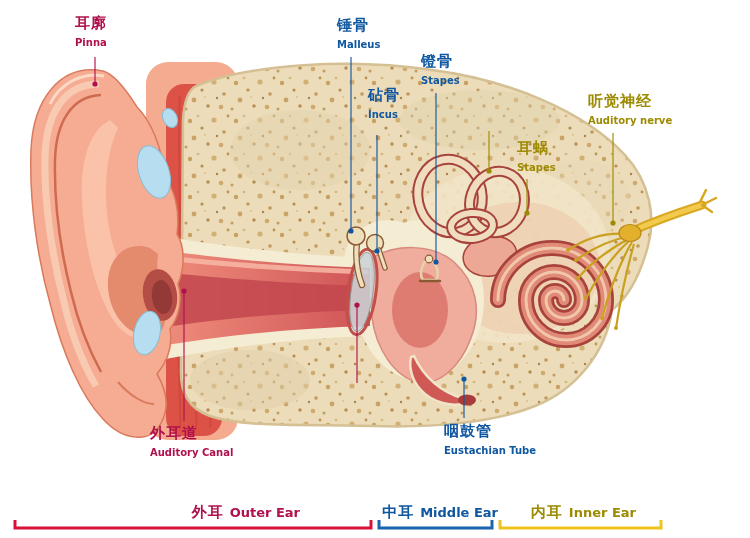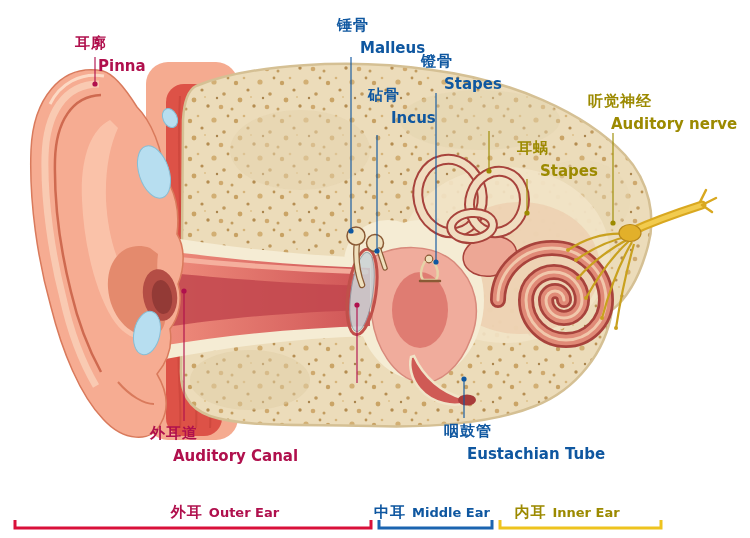--- a/index.html
+++ b/index.html
@@ -4,25 +4,25 @@
 <style>
   html,body { margin:0; padding:0; background:#ffffff; }
   .stage {
     position:relative; width:750px; height:538px; overflow:hidden;
     background:#ffffff;
     font-family:"DejaVu Sans","Liberation Sans",sans-serif;
   }
   .stage svg.illus { position:absolute; left:0; top:0; }
   .label { position:absolute; line-height:1.5; }
   .label .zh { display:block; font-size:15px; font-weight:bold; letter-spacing:1px; }
-  .label .en { display:block; font-size:15px; font-weight:bold;margin-left:23px; }
+  .label .en { display:block; font-size:10px; font-weight:bold; }
   .c-outer  { color:var(--outer-text,  #b0104d); }
   .c-middle { color:var(--middle-text, #0f57a0); }
   .c-inner  { color:var(--inner-text,  #9c8a00); }
-  .region { position:absolute; top:502px; text-align:center; white-space:nowrap; }
+  .region { position:absolute; top:502px; text-align:right; white-space:nowrap; }
   .region .zh { font-size:15px; font-weight:bold; letter-spacing:1px; }
   .region .en { font-size:13px; font-weight:bold; margin-left:6px; }
   .w96 { width:96px; }
   
   .ll-outer  { stroke:var(--outer-text,  #b0104d); }
   .ll-middle { stroke:var(--middle-text, #0f57a0); }
   .ll-inner  { stroke:var(--inner-text,  #9c8a00); }
   .dot-outer  { fill:var(--outer-text,  #b0104d); }
   .dot-middle { fill:var(--middle-text, #0f57a0); }
   .dot-inner  { fill:var(--inner-text,  #9c8a00); }
@@ -212,21 +212,21 @@
       <circle cx="613" cy="223" r="2.6" class="dot-inner"></circle>
     </g>
 
     <g fill="none" stroke-width="3">
       <path class="br-outer" d="M 15,520 L 15,528 L 371,528 L 371,520"></path>
       <path class="br-middle" d="M 379,520 L 379,528 L 492,528 L 492,520"></path>
       <path class="br-inner" d="M 500,520 L 500,528 L 661,528 L 661,520"></path>
     </g>
   </svg>
 
-  <div class="label c-outer" style="left:75px;top:32px">
+  <div class="label c-outer" style="left:75px;top:12px">
     <span class="zh">耳廓</span>
     <span class="en">Pinna</span>
   </div>
 
   <div class="label c-middle" style="left:337px;top:14px">
     <span class="zh">锤骨</span>
     <span class="en">Malleus</span>
   </div>
 
   <div class="label c-middle" style="left:368px;top:84px">

